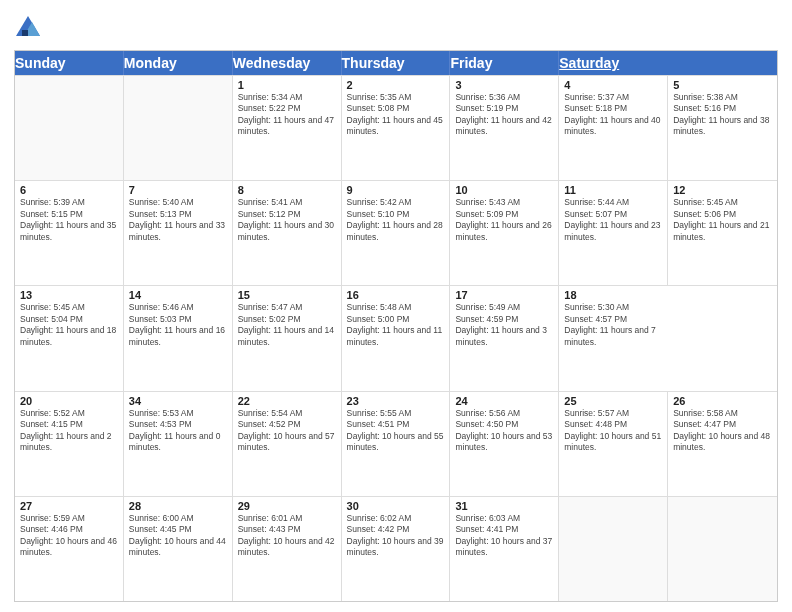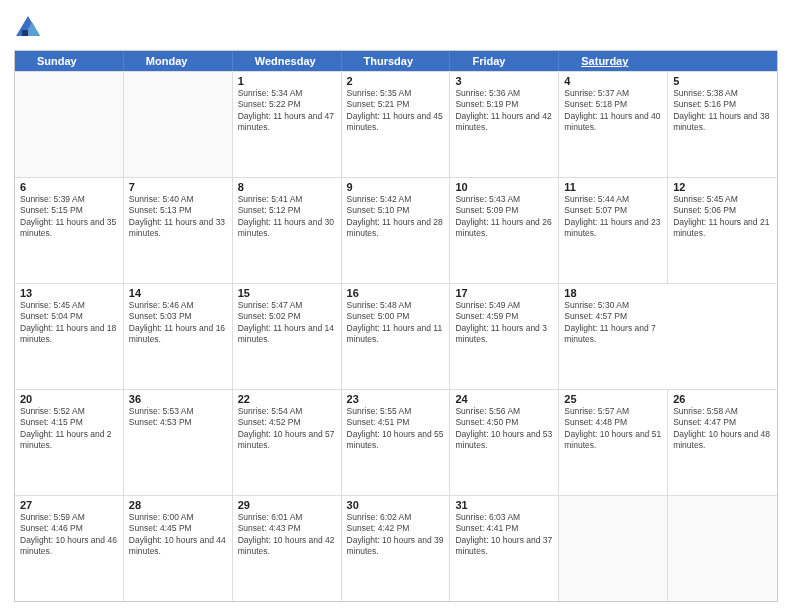--- a/index.html
+++ b/index.html
@@ -60,23 +60,23 @@
       flex-direction: column;
       border: 1px solid #ccc;
     }
     .cal-header {
       display: grid;
       grid-template-columns: repeat(7, 1fr);
       background: #3a6fc4;
     }
     .cal-header-cell {
       color: #fff;
-      font-size: 11px;
+      font-size: 14px;
       font-weight: bold;
-      padding: 4px 22px;
+      padding: 4px 0;
       text-align: left;
       border-right: 1px solid #5580cc;
     }
     .cal-header-cell:last-child { border-right: none; text-decoration: underline; }
     .cal-body {
       flex: 1;
       display: flex;
       flex-direction: column;
     }
     .cal-row {
@@ -146,21 +146,21 @@
           <div class="cal-cell empty"></div>
           <div class="cal-cell">
             <div class="day-num">1</div>
             <div class="cell-line">Sunrise: 5:34 AM</div>
             <div class="cell-line">Sunset: 5:22 PM</div>
             <div class="cell-line">Daylight: 11 hours and 47 minutes.</div>
           </div>
           <div class="cal-cell">
             <div class="day-num">2</div>
             <div class="cell-line">Sunrise: 5:35 AM</div>
-            <div class="cell-line">Sunset: 5:21 PM</div>
+            <div class="cell-line">Sunset: 5:08 PM</div>
             <div class="cell-line">Daylight: 11 hours and 45 minutes.</div>
           </div>
           <div class="cal-cell">
             <div class="day-num">3</div>
             <div class="cell-line">Sunrise: 5:36 AM</div>
             <div class="cell-line">Sunset: 5:19 PM</div>
             <div class="cell-line">Daylight: 11 hours and 42 minutes.</div>
           </div>
           <div class="cal-cell">
             <div class="day-num">4</div>
@@ -258,23 +258,24 @@
           </div>
         </div>
         <div class="cal-row">
           <div class="cal-cell">
             <div class="day-num">20</div>
             <div class="cell-line">Sunrise: 5:52 AM</div>
             <div class="cell-line">Sunset: 4:15 PM</div>
             <div class="cell-line">Daylight: 11 hours and 2 minutes.</div>
           </div>
           <div class="cal-cell">
-            <div class="day-num">36</div>
+            <div class="day-num">34</div>
             <div class="cell-line">Sunrise: 5:53 AM</div>
             <div class="cell-line">Sunset: 4:53 PM</div>
+            <div class="cell-line">Daylight: 11 hours and 0 minutes.</div>
           </div>
           <div class="cal-cell">
             <div class="day-num">22</div>
             <div class="cell-line">Sunrise: 5:54 AM</div>
             <div class="cell-line">Sunset: 4:52 PM</div>
             <div class="cell-line">Daylight: 10 hours and 57 minutes.</div>
           </div>
           <div class="cal-cell">
             <div class="day-num">23</div>
             <div class="cell-line">Sunrise: 5:55 AM</div>

